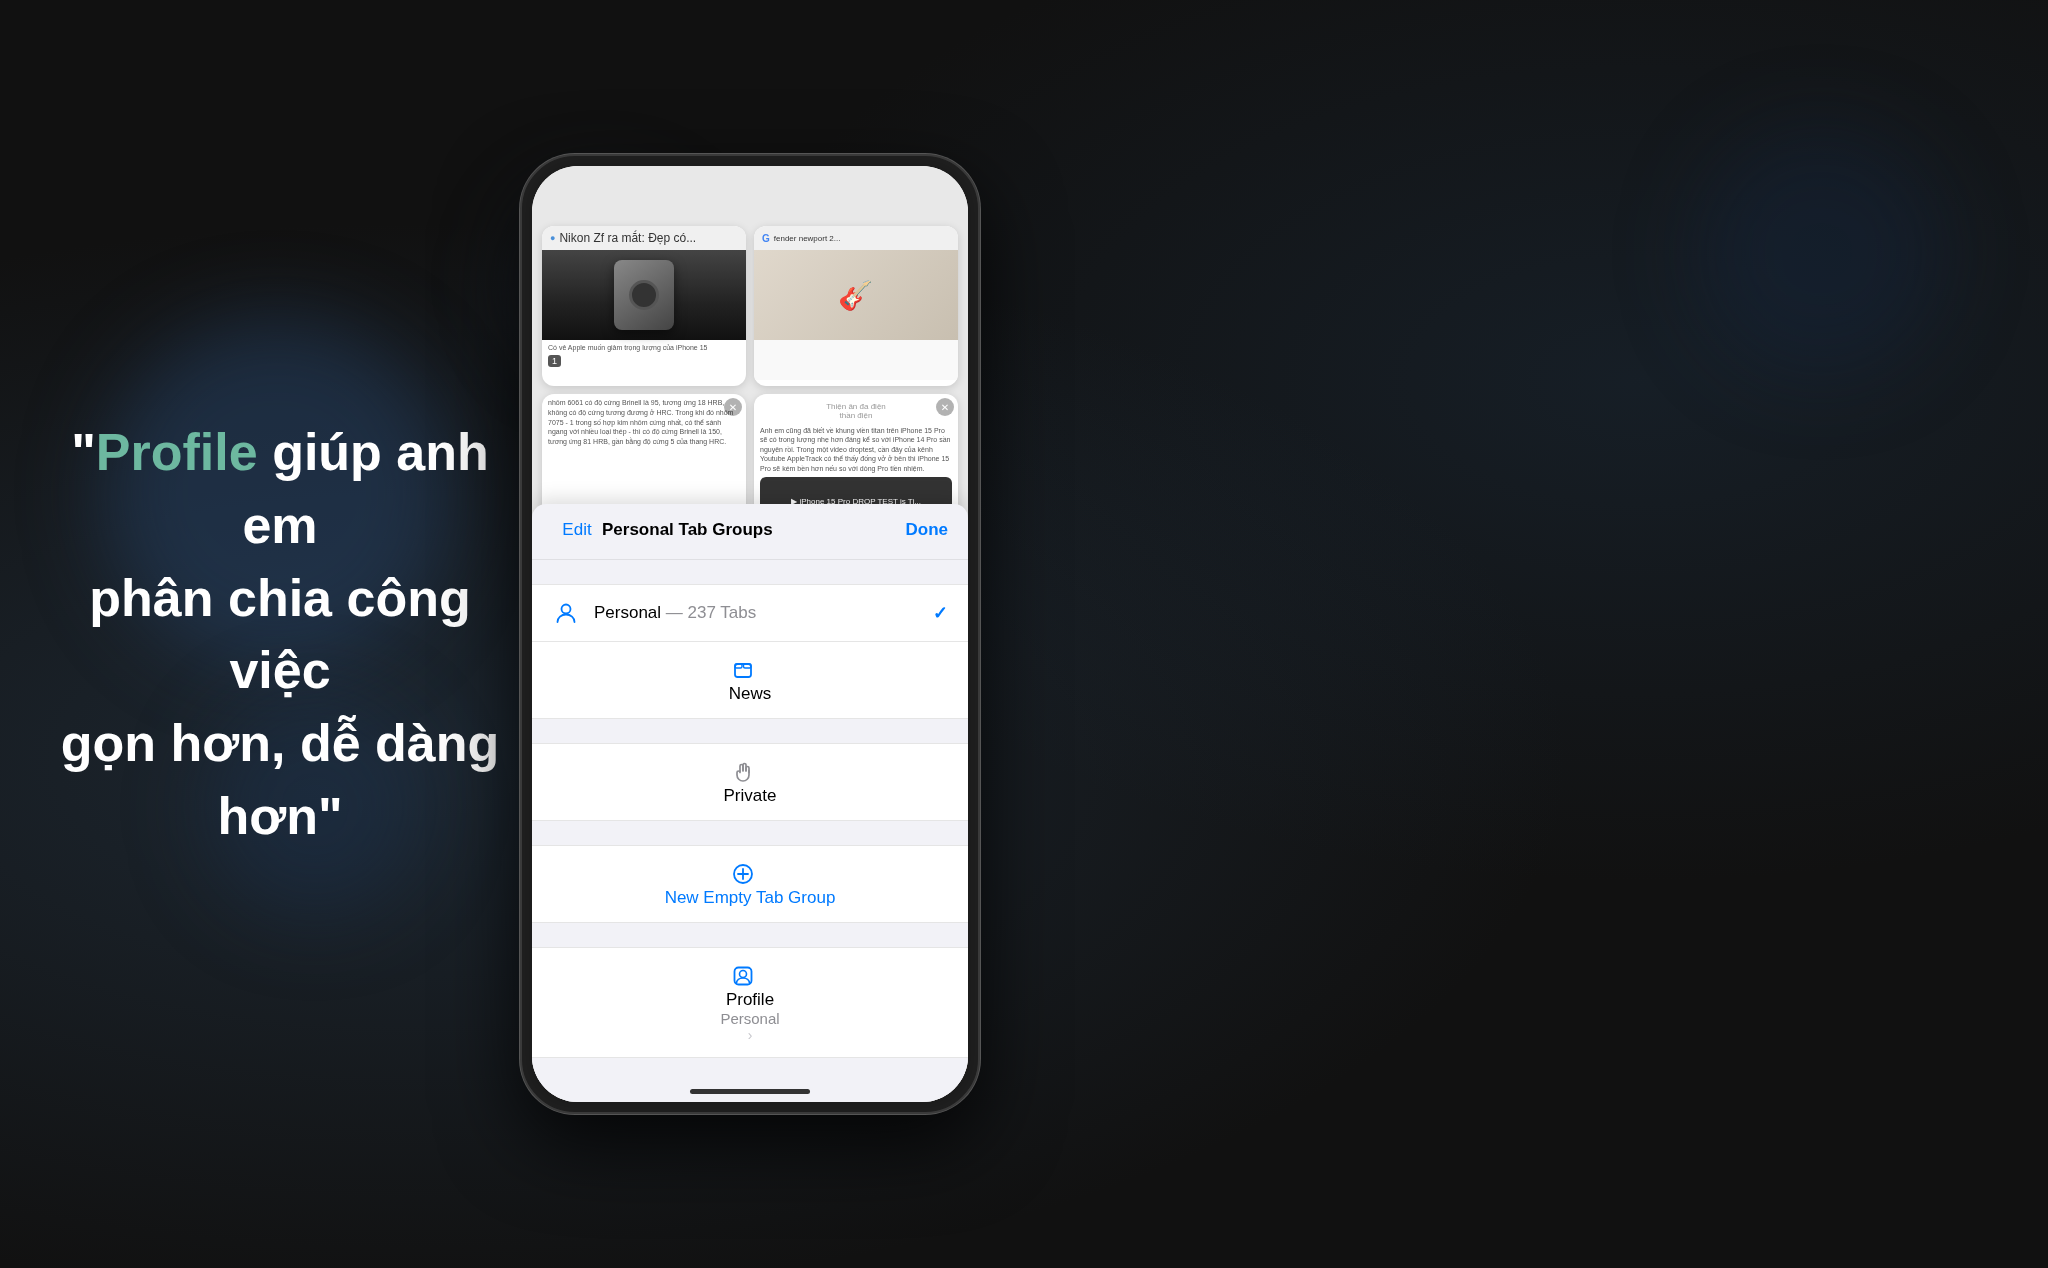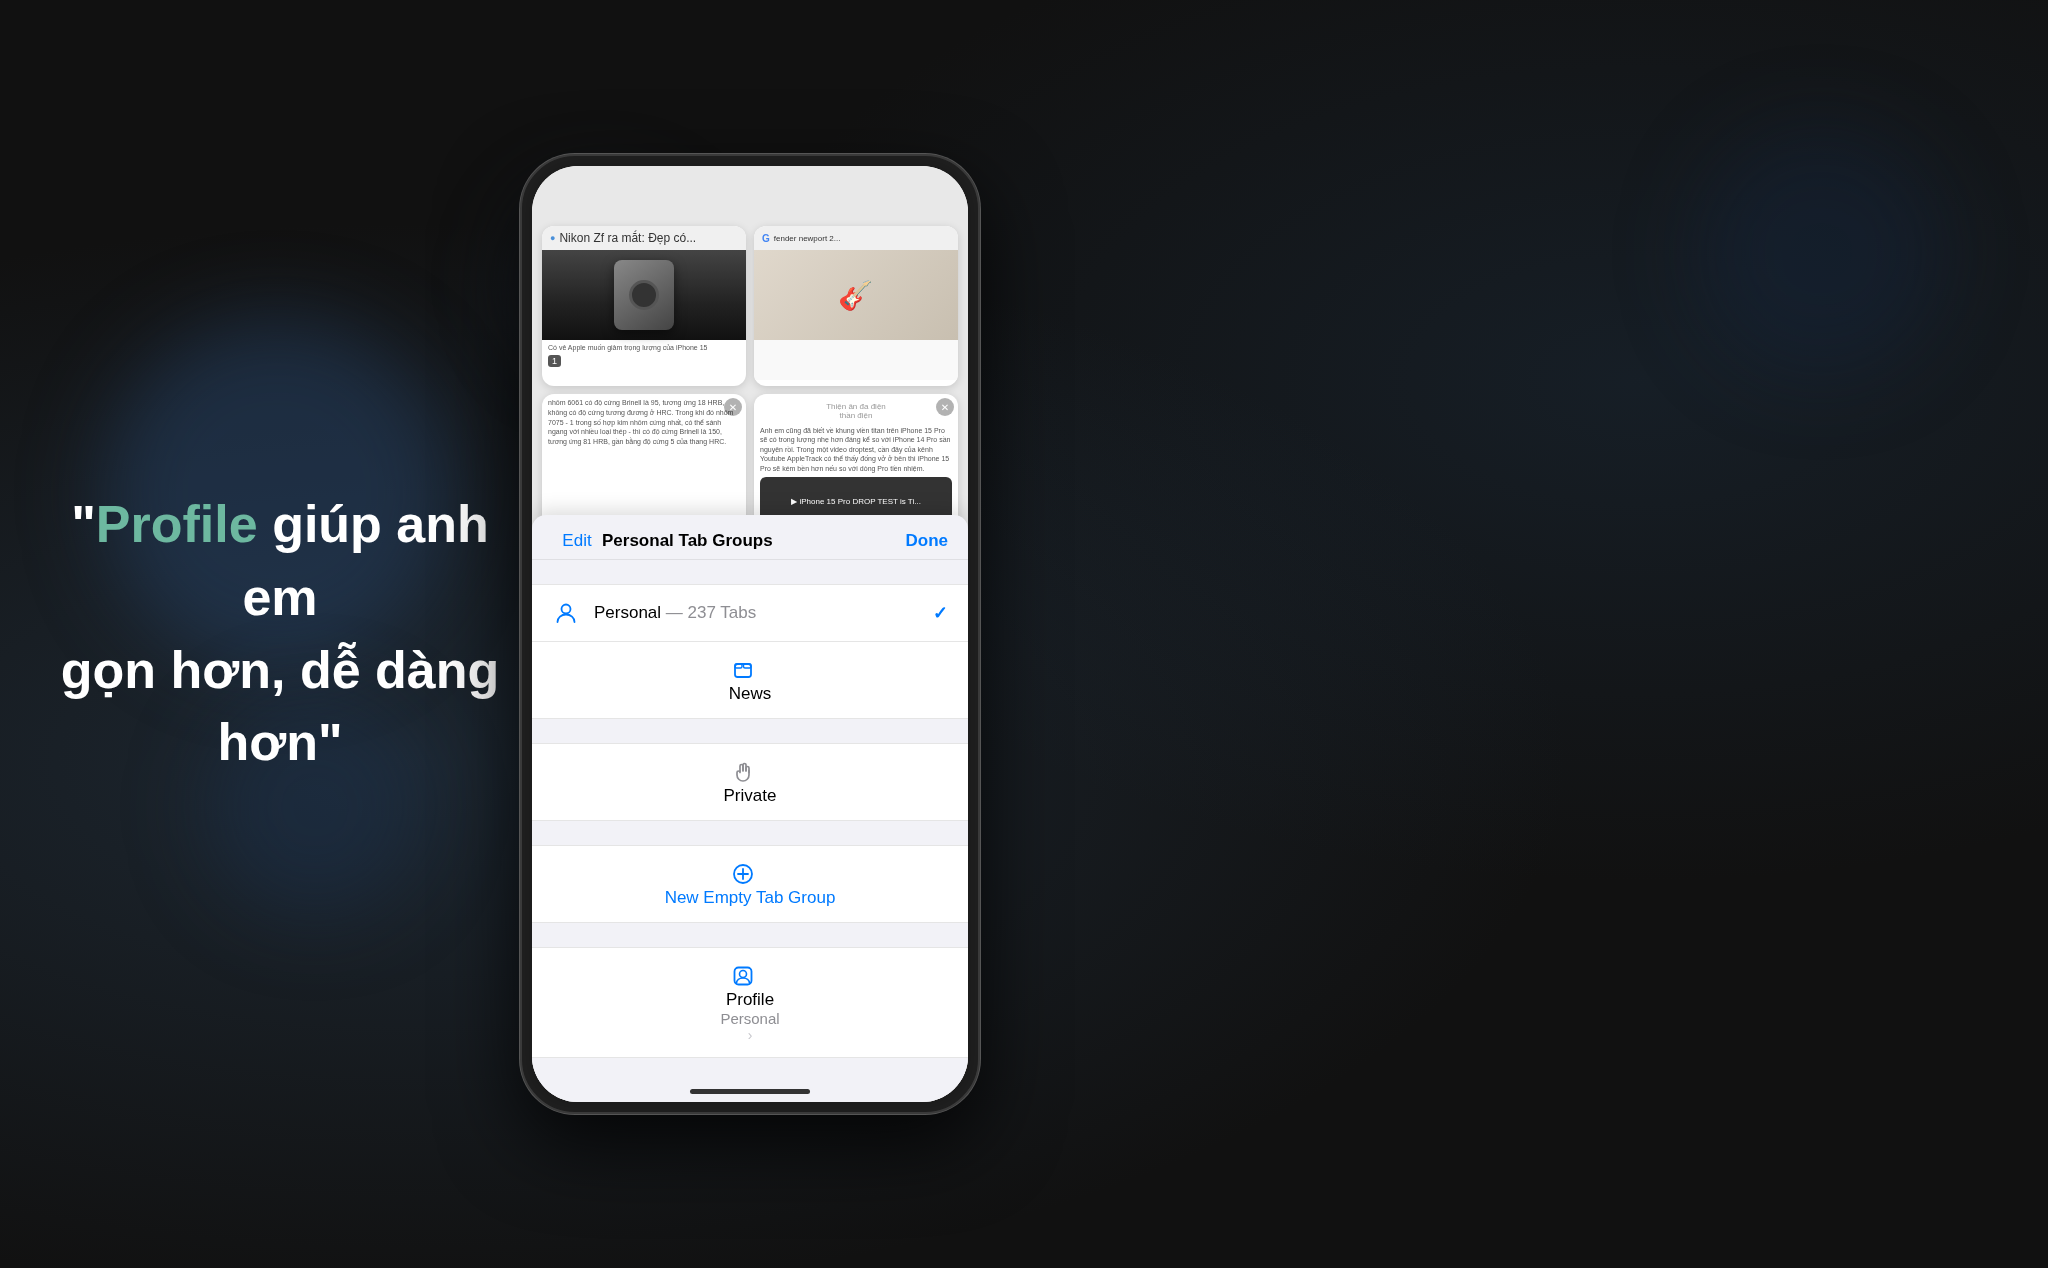--- a/index.html
+++ b/index.html
@@ -160,21 +160,21 @@
       background: #f2f2f7;
       border-radius: 14px 14px 0 0;
       padding-bottom: 20px;
       box-shadow: 0 -4px 20px rgba(0,0,0,0.15);
     }
 
     .sheet-header {
       display: flex;
       align-items: center;
       justify-content: space-between;
-      padding: 16px 20px 8px;
+      padding: 16px 20px 19px;
       border-bottom: 1px solid rgba(0,0,0,0.08);
     }
 
     .sheet-title {
       font-size: 17px;
       font-weight: 700;
       color: #000;
       text-align: left;
       flex: 1;
     }
@@ -286,20 +286,21 @@
   <div class="bokeh" style="left:5%;top:25%;width:350px;height:350px;background:rgba(40,70,110,0.45);"></div>
   <div class="bokeh" style="left:10%;top:55%;width:220px;height:220px;background:rgba(30,55,90,0.35);"></div>
   <div class="bokeh" style="left:25%;top:15%;width:180px;height:180px;background:rgba(55,75,105,0.25);"></div>
   <div class="bokeh" style="right:5%;top:10%;width:250px;height:250px;background:rgba(20,40,70,0.3);"></div>
 </div>
 
 <div class="left-text">
   <div class="text-line">
     "<span class="highlight">Profile</span> giúp anh em
   </div>
+  <div class="text-line">phân chia công việc</div>
   <div class="text-line">gọn hơn, dễ dàng hơn"</div>
 </div>
 
 <div class="phone-wrapper" style="left:520px;top:50%;transform:translateY(-50%);">
   <div class="phone-shell"></div>
   <div class="phone-screen">
 
     <div class="browser-content">
       <div class="browser-tabs-grid">
 

